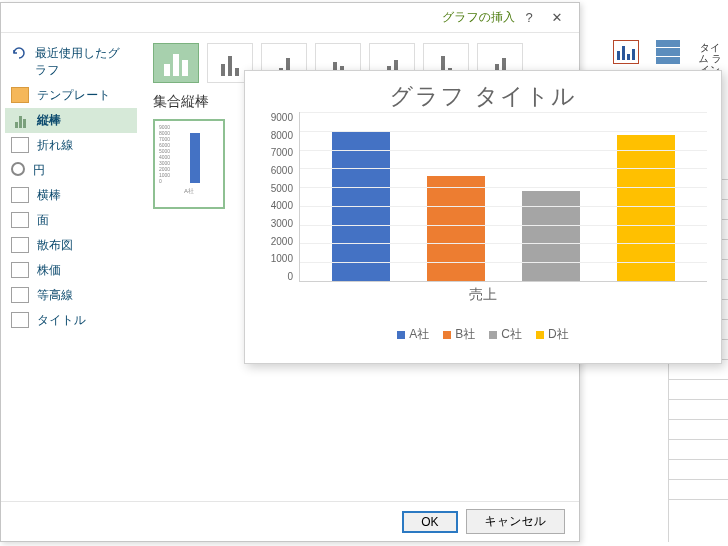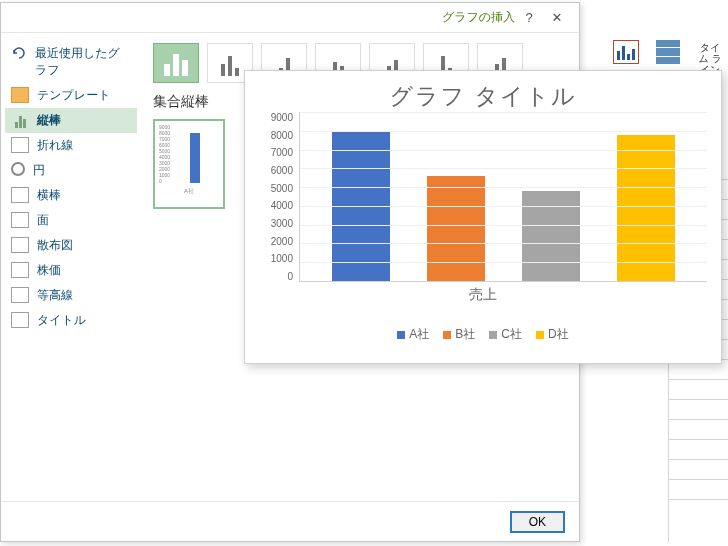--- a/index.html
+++ b/index.html
@@ -245,20 +245,21 @@
               <div class="mini-bar"></div>
             </div>
         </div>
         <div class="mini-cap">A社</div>
       </div>
     </div>
   </div>
 
   <div class="footer">
     <button class="ok">OK</button>
+    <button>キャンセル</button>
   </div>
 </div>
 
 <div class="chart-popup">
   <div class="chart-title">グラフ タイトル</div>
   <div class="chart-area">
     <div class="y-axis" id="y-axis">
         <span>9000</span>
         <span>8000</span>
         <span>7000</span>

